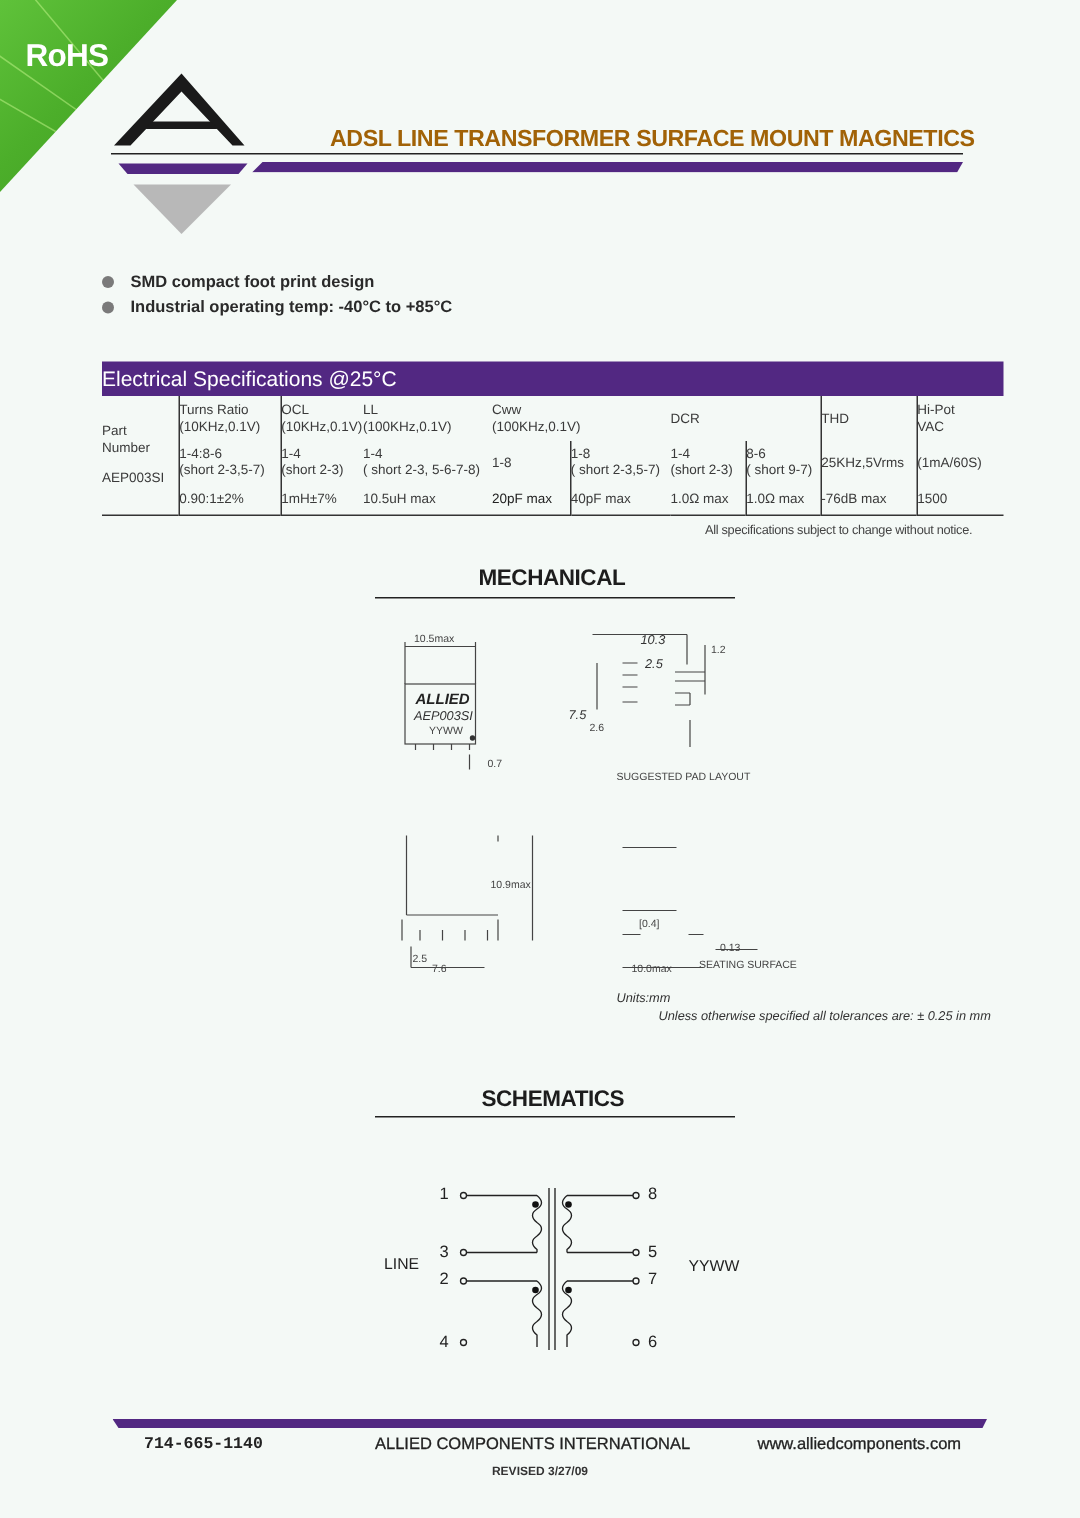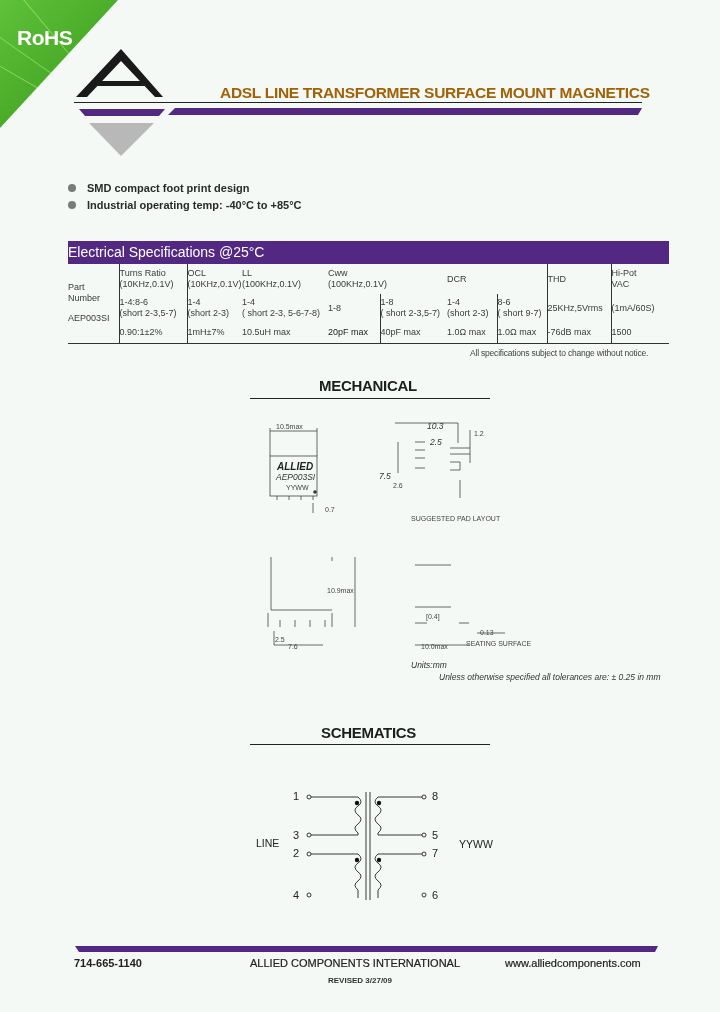--- a/index.html
+++ b/index.html
@@ -252,16 +252,16 @@
 <div class="pin" style="left:293px;top:847px;">2</div>
 <div class="pin" style="left:293px;top:889px;">4</div>
 <div class="pin" style="left:432px;top:790px;">8</div>
 <div class="pin" style="left:432px;top:829px;">5</div>
 <div class="pin" style="left:432px;top:847px;">7</div>
 <div class="pin" style="left:432px;top:889px;">6</div>
 <div class="side-label" style="left:256px;top:837px;">LINE</div>
 <div class="side-label" style="left:459px;top:838px;">YYWW</div>
 
 <div class="purple-bar" style="left:75px;top:946px;width:583px;height:6px;clip-path:polygon(0 0,100% 0,calc(100% - 3px) 100%,4px 100%);"></div>
-<div class="footer-text" style="left:74px;">714-665-1140</div>
+<div class="footer-text" style="left:96px;font-family:Liberation Mono, monospace;">714-665-1140</div>
 <div class="footer-text" style="left:250px;font-weight:normal;text-align:right;-webkit-text-stroke:0.2px #222;">ALLIED COMPONENTS INTERNATIONAL</div>
 <div class="footer-text" style="left:505px;font-weight:normal;-webkit-text-stroke:0.2px #222;">www.alliedcomponents.com</div>
 <div class="revised">REVISED 3/27/09</div>
 
 </body></html>

